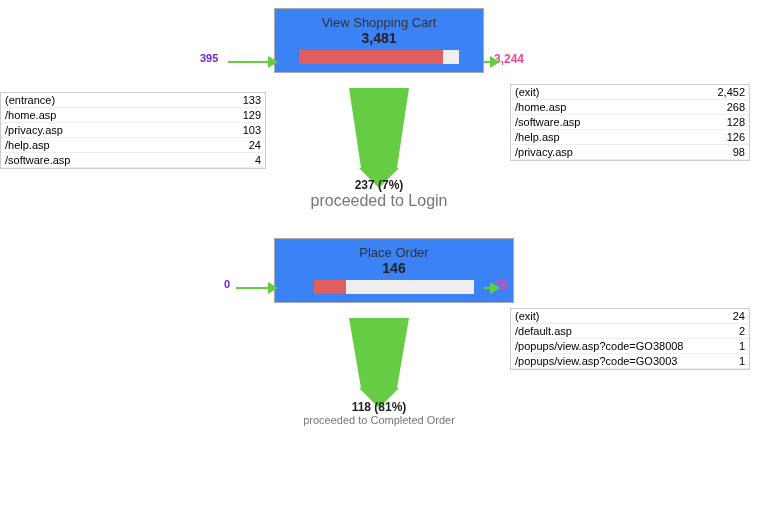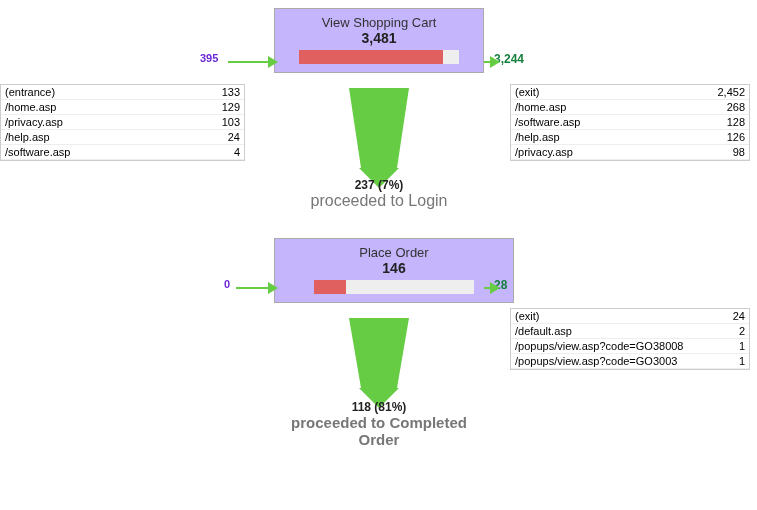--- a/index.html
+++ b/index.html
@@ -16,21 +16,21 @@
     .flow-container {
       width: 757px;
       height: 510px;
       position: relative;
     }
 
     
     .node-box {
       position: absolute;
       border: 1px solid #aaa;
-      background: #c4b5fd;
+      background: #3b82f6;
       text-align: center;
       padding: 6px 10px;
     }
 
     .node-title {
       font-size: 13px;
       color: #333;
       font-weight: normal;
     }
 
@@ -134,21 +134,21 @@
     .in-label {
       position: absolute;
       font-size: 11px;
       font-weight: bold;
       color: #6d28d9;
     }
     .out-label {
       position: absolute;
       font-size: 12px;
       font-weight: bold;
-      color: #15803d;
+      color: #ec4899;
     }
   </style>
 </head>
 <body>
 
 <div class="flow-container">
 
   <div class="node-box" style="left:274px; top:8px; width:210px;">
     <div class="node-title">View Shopping Cart</div>
     <div class="node-value">3,481</div>
@@ -164,21 +164,21 @@
     <div class="arr-head"></div>
   </div>
 
   <div class="out-label" style="left:494px; top:52px;">3,244</div>
 
   <div class="arrow-right" style="left:484px; top:56px;">
     <div class="arr-line" style="width:6px;"></div>
     <div class="arr-head"></div>
   </div>
 
-  <div class="side-table" style="left:0px; top:84px; width:245px;">
+  <div class="side-table" style="left:0px; top:92px; width:266px;">
     <table>
       <tbody id="left-table-top-body">
           <tr>
             <td>(entrance)</td>
             <td>133</td>
           </tr>
           <tr>
             <td>/home.asp</td>
             <td>129</td>
           </tr>
@@ -276,17 +276,17 @@
         </tbody>
     </table>
   </div>
 
   <div class="funnel" style="left:349px; top:318px;">
     <div class="funnel-body" style="height:70px;"></div>
     <div class="funnel-arrow"></div>
   </div>
   <div class="funnel-label" style="left:274px; top:400px; width:210px;">
     <div class="funnel-pct">118 (81%)</div>
-    <div style="color:#777; font-size:15px;font-weight:bold;">proceeded to Completed Order</div>
+    <div style="color:#777; font-size:11px;">proceeded to Completed Order</div>
   </div>
 
 
 </div>
 
 </body></html>

